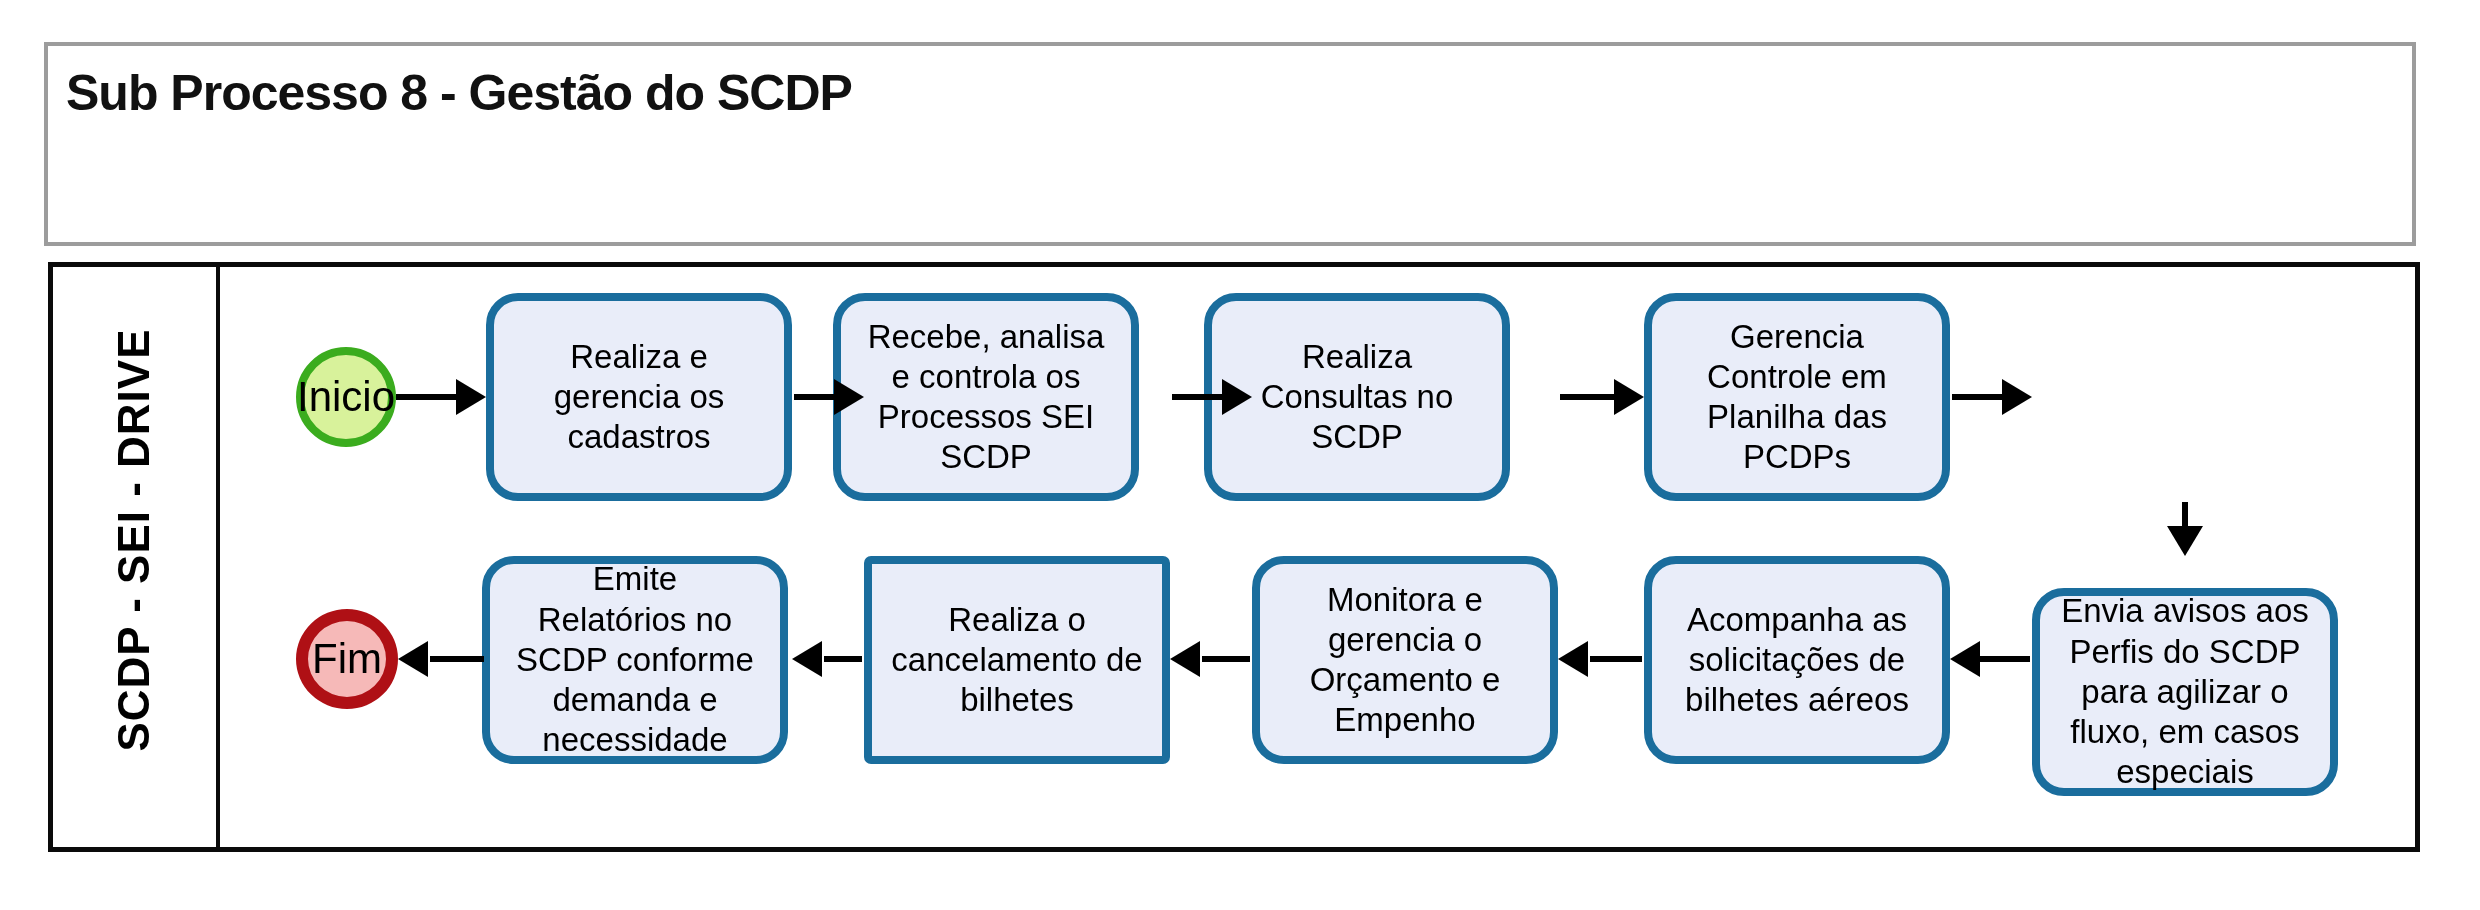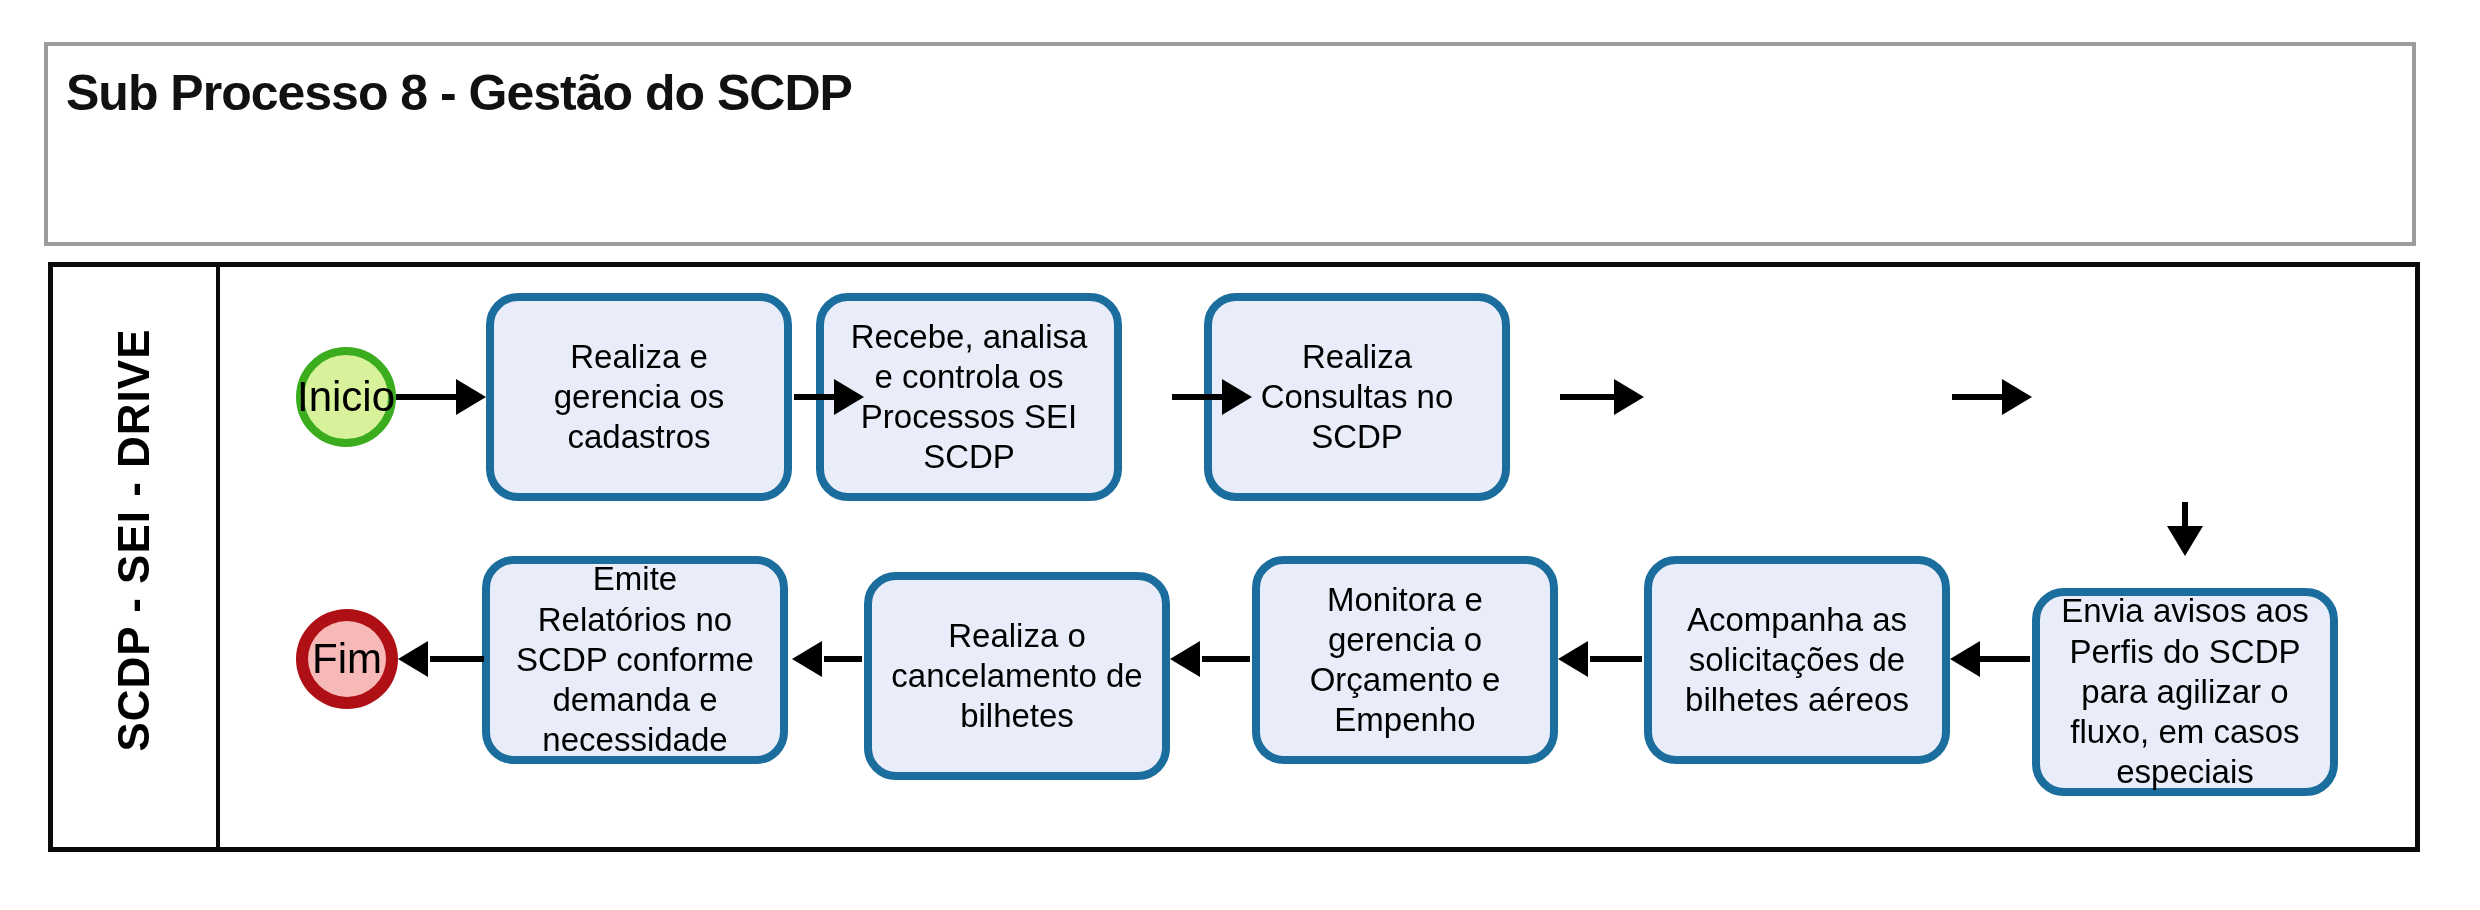--- a/index.html
+++ b/index.html
@@ -74,34 +74,38 @@
   <div class="flow-frame"></div>
   <div class="lane-divider"></div>
   <div class="lane-label">SCDP  - SEI - DRIVE</div>
 
   <div class="node node-start">Inicio</div>
   <div class="node node-end">Fim</div>
 
   <div class="pbox" style="left:486px;top:293px;">Realiza e
 gerencia os
 cadastros</div>
-  <div class="pbox" style="left:816px;top:293px;">Recebe, analisa
+  <div class="pbox" style="left:833px;top:293px;">Recebe, analisa
 e controla os
 Processos SEI
 SCDP</div>
   <div class="pbox" style="left:1204px;top:293px;">Realiza
 Consultas no
 SCDP</div>
+  <div class="pbox" style="left:1644px;top:293px;">Gerencia
+Controle em
+Planilha das
+PCDPs</div>
 
   <div class="pbox" style="left:482px;top:556px;">Emite
 Relatórios no
 SCDP conforme
 demanda e
 necessidade</div>
-  <div class="pbox" style="left:864px;top:572px;">Realiza o
+  <div class="pbox" style="left:864px;top:556px;border-radius:7px;">Realiza o
 cancelamento de
 bilhetes</div>
   <div class="pbox" style="left:1644px;top:556px;">Acompanha as
 solicitações de
 bilhetes aéreos</div>
   <div class="pbox" style="left:1252px;top:556px;">Monitora e
 gerencia o
 Orçamento e
 Empenho</div>
   <div class="pbox" style="left:2032px;top:588px;">Envia avisos aos

